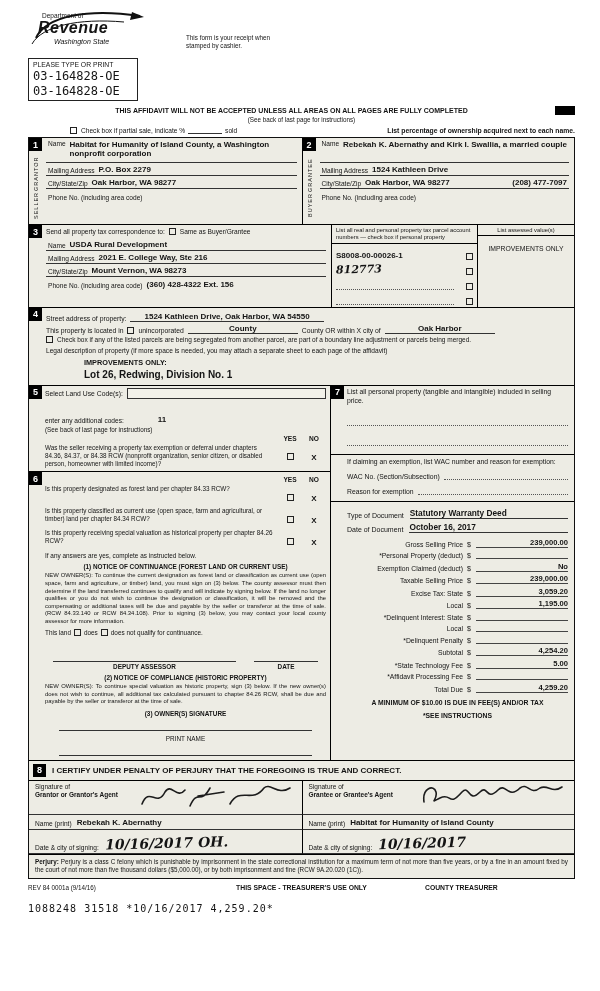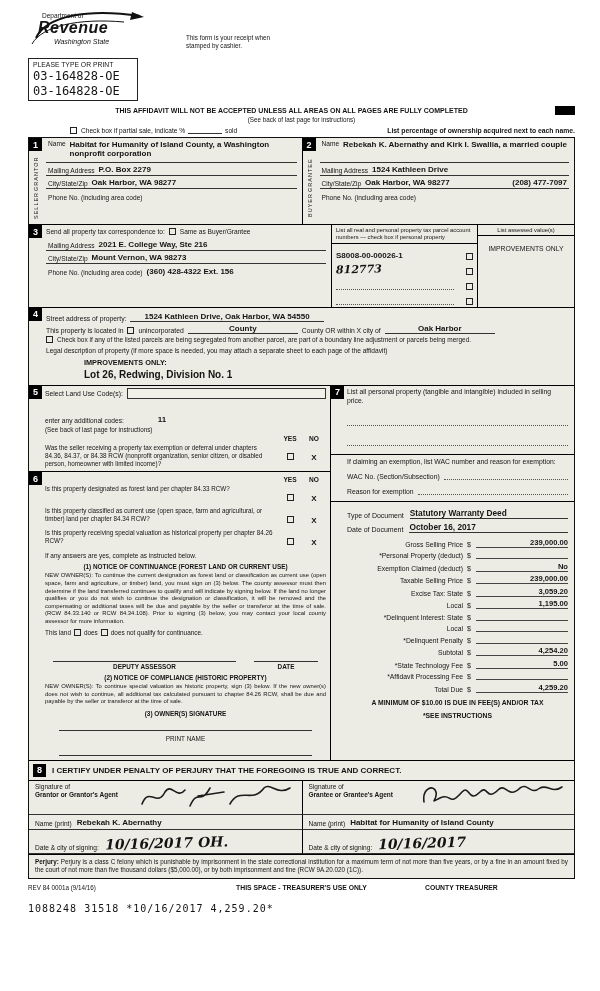--- a/index.html
+++ b/index.html
@@ -254,20 +254,24 @@
 
     <div class="sec3">
       <div class="s3-left">
         <div class="numbox">3</div>
         <div class="s3-corr">
           <span>Send all property tax correspondence to:</span>
           <span class="cb"></span>
           <span>Same as Buyer/Grantee</span>
         </div>
         <div class="field">
+          <span class="lbl">Name</span>
+          <span class="val">USDA Rural Development</span>
+        </div>
+        <div class="field">
           <span class="lbl">Mailing Address</span>
           <span class="val">2021 E. College Way, Ste 216</span>
         </div>
         <div class="field">
           <span class="lbl">City/State/Zip</span>
           <span class="val">Mount Vernon, WA 98273</span>
         </div>
         <div class="field nb">
           <span class="lbl">Phone No. (including area code)</span>
           <span class="val">(360) 428-4322 Ext. 156</span>

